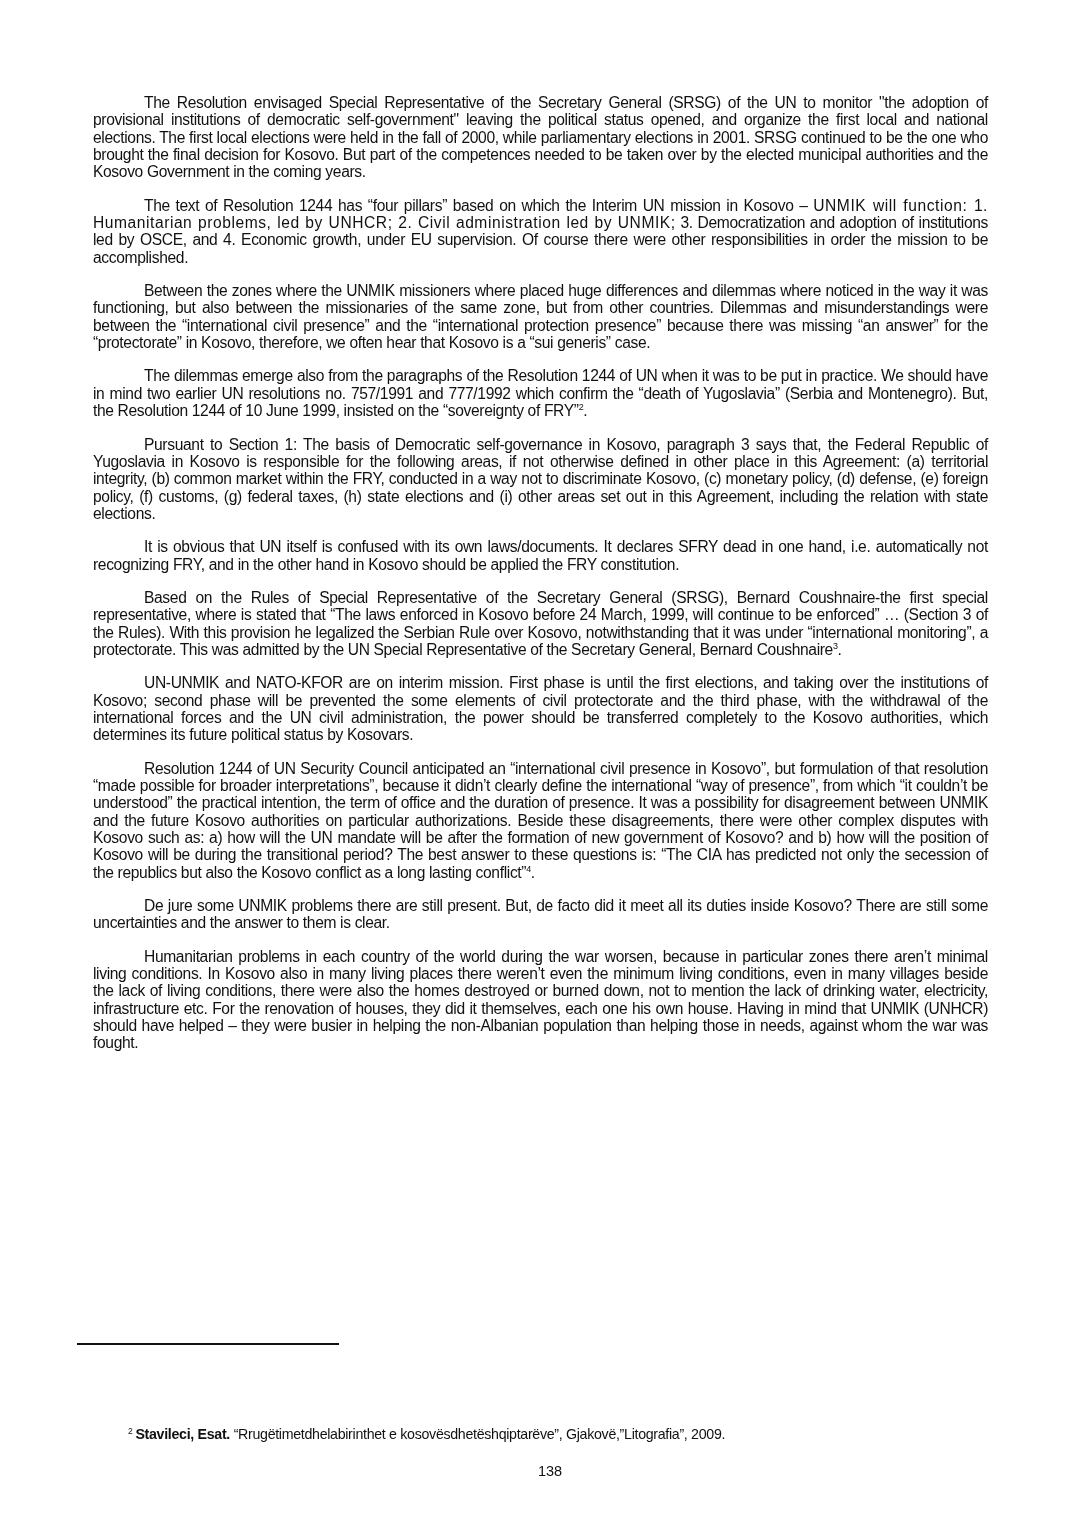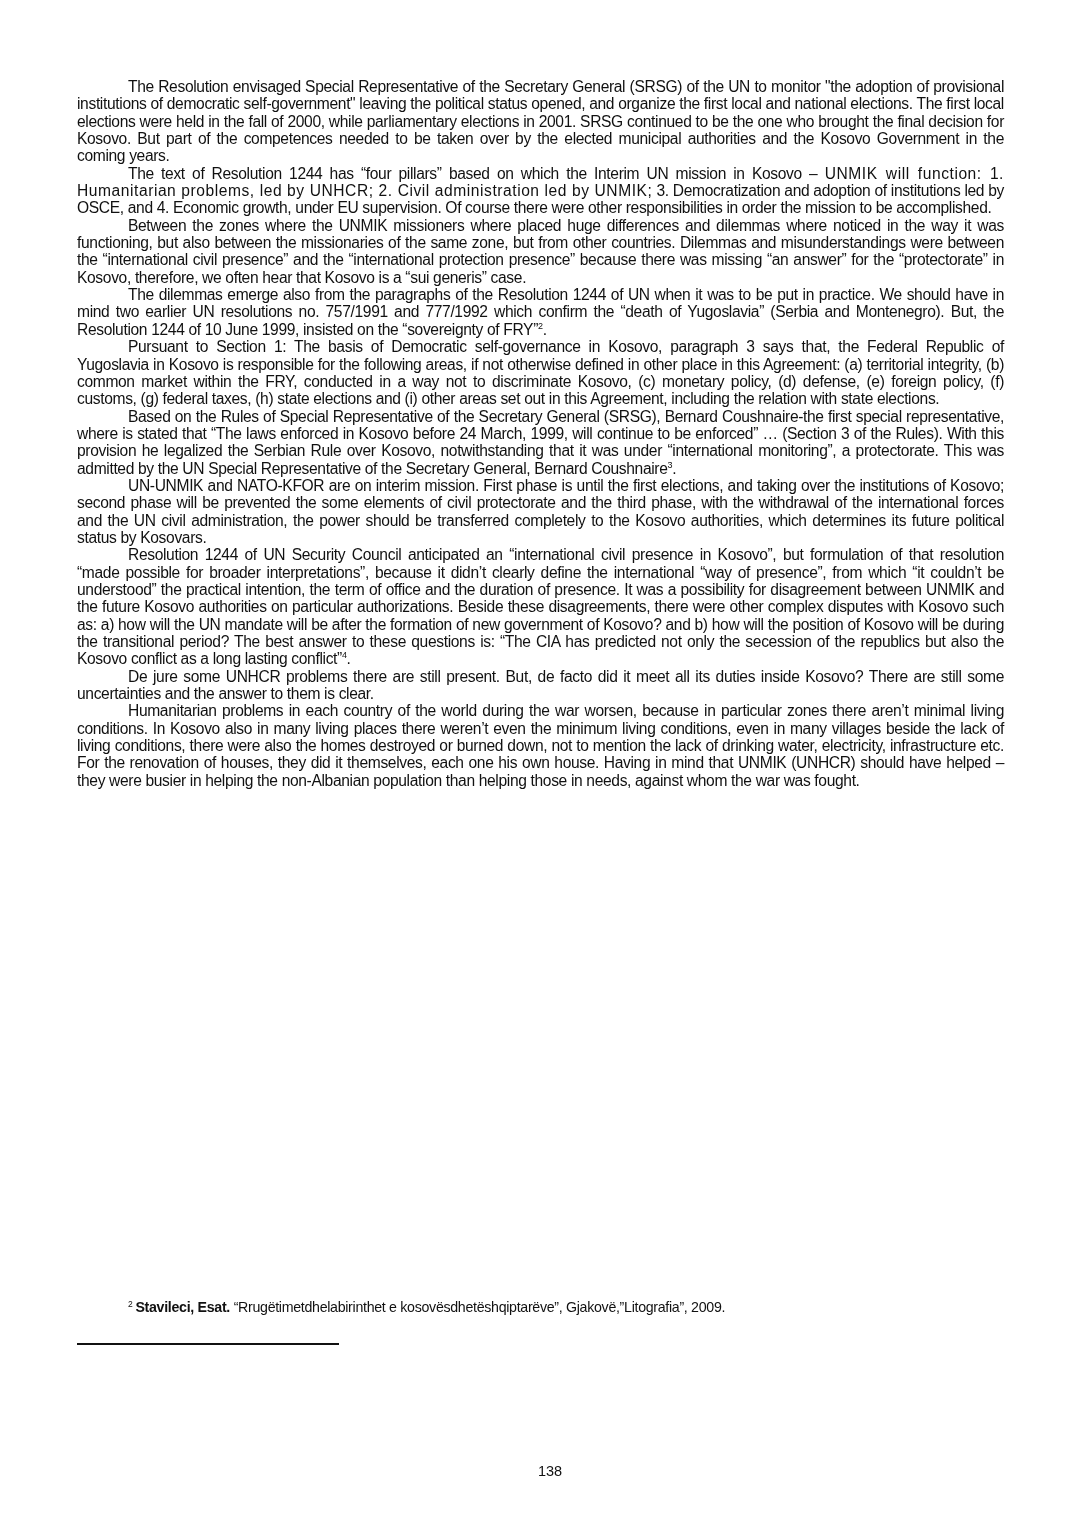--- a/index.html
+++ b/index.html
@@ -5,51 +5,52 @@
   html, body { margin: 0; padding: 0; background: #ffffff; }
   body {
     width: 1080px; height: 1528px; position: relative; overflow: hidden;
     font-family: "Liberation Sans", sans-serif; color: #111111;
   }
   .page-body {
     position: absolute; left: 77px; top: 78px; width: 927px;
     font-size: 15.6px; line-height: 17.35px; text-align: justify;
     letter-spacing: -0.35px; word-spacing: 0px;
   }
-  .page-body p { margin: 0; text-indent: 51px; }
+  .page-body p { margin: 16px; text-indent: 51px; }
   .wide { letter-spacing: 0.55px; }
   sup { font-size: 9px; line-height: 0; vertical-align: 6px; }
   .fn-rule {
     position: absolute; left: 77px; top: 1343px; width: 262px; height: 1.6px; background: #111;
   }
   .footnotes {
-    position: absolute; left: 128px; top: 1299px; width: 860px;
+    position: absolute; left: 128px; top: 1426px; width: 860px;
     font-size: 14.2px; line-height: 17px; letter-spacing: -0.3px;
   }
   .footnotes div { white-space: nowrap; }
   .footnotes b { font-weight: bold; }
   .footnotes sup { font-size: 8.5px; vertical-align: 5px; margin-right: 3px; }
   .page-number {
     position: absolute; left: 0; width: 1100px; top: 1463px; text-align: center;
     font-size: 14.5px;
   }
 </style>
 </head>
 <body>
 
 <div class="page-body">
   <p>The Resolution envisaged Special Representative of the Secretary General (SRSG) of the UN to monitor "the adoption of provisional institutions of democratic self-government" leaving the political status opened, and organize the first local and national elections. The first local elections were held in the fall of 2000, while parliamentary elections in 2001. SRSG continued to be the one who brought the final decision for Kosovo. But part of the competences needed to be taken over by the elected municipal authorities and the Kosovo Government in the coming years.</p>
   <p><span>The text of Resolution 1244 has “four pillars” based on which the Interim UN mission in Kosovo – </span><span class="wide">UNMIK will function: 1. Humanitarian problems, led by UNHCR; 2. Civil administration led by UNMIK;</span><span> 3. Democratization and adoption of institutions led by OSCE, and 4. Economic growth, under EU supervision. Of course there were other responsibilities in order the mission to be accomplished.</span></p>
   <p>Between the zones where the UNMIK missioners where placed huge differences and dilemmas where noticed in the way it was functioning, but also between the missionaries of the same zone, but from other countries. Dilemmas and misunderstandings were between the “international civil presence” and the “international protection presence” because there was missing “an answer” for the “protectorate” in Kosovo, therefore, we often hear that Kosovo is a “sui generis” case.</p>
   <p><span>The dilemmas emerge also from the paragraphs of the Resolution 1244 of UN when it was to be put in practice. We should have in mind two earlier UN resolutions no. 757/1991 and 777/1992 which confirm the “death of Yugoslavia” (Serbia and Montenegro). But, the Resolution 1244 of 10 June 1999, insisted on the “sovereignty of FRY”</span><sup>2</sup><span>.</span></p>
   <p>Pursuant to Section 1: The basis of Democratic self-governance in Kosovo, paragraph 3 says that, the Federal Republic of Yugoslavia in Kosovo is responsible for the following  areas, if not otherwise defined in other place in this Agreement: (a) territorial integrity, (b) common market within the FRY, conducted in a way not to discriminate Kosovo, (c) monetary policy, (d) defense, (e) foreign policy, (f) customs, (g) federal taxes, (h) state elections and (i) other areas set out in this Agreement, including the relation with state elections.</p>
+  <p>It is obvious that UN itself is confused with its own laws/documents. It declares SFRY dead in one hand, i.e. automatically not recognizing FRY, and in the other hand in Kosovo should be applied the FRY constitution.</p>
   <p><span>Based on the Rules of Special Representative of the Secretary General (SRSG), Bernard Coushnaire-the first special representative, where is stated that “The laws enforced in Kosovo before 24 March, 1999, will continue to be enforced” … (Section 3 of the Rules). With this provision he legalized the Serbian Rule over Kosovo, notwithstanding that it was under “international monitoring”, a protectorate. This was admitted by the UN Special Representative of the Secretary General, Bernard Coushnaire</span><sup>3</sup><span>.</span></p>
   <p>UN-UNMIK and NATO-KFOR are on interim mission. First phase is until the first elections, and taking over the institutions of Kosovo; second phase will be prevented the some elements of civil protectorate and the third phase, with the withdrawal of the international forces and the UN civil administration, the power should be transferred completely to the Kosovo authorities, which determines its future political status by Kosovars.</p>
   <p><span>Resolution 1244 of UN Security Council anticipated an “international civil presence in Kosovo”, but formulation of that resolution “made possible for broader interpretations”, because it didn’t clearly define the international “way of presence”, from which “it couldn’t be understood” the practical intention, the term of office and the duration of presence. It was a possibility for disagreement between UNMIK and the future Kosovo authorities on particular authorizations. Beside these disagreements, there were other complex disputes with Kosovo such as: a) how will the UN mandate will be after the formation of new government of Kosovo? and b) how will the position of Kosovo will be during the transitional period? The best answer to these questions is: “The CIA has predicted not only the secession of the republics but also the Kosovo conflict as a long lasting conflict”</span><sup>4</sup><span>.</span></p>
-  <p>De jure some UNHCR problems there are still present. But, de facto did it meet all its duties inside Kosovo? There are still some uncertainties and the answer to them is clear.</p>
+  <p>De jure some UNMIK problems there are still present. But, de facto did it meet all its duties inside Kosovo? There are still some uncertainties and the answer to them is clear.</p>
   <p>Humanitarian problems in each country of the world during the war worsen, because in particular zones there aren’t minimal living conditions. In Kosovo also in many living places there weren’t even the minimum living conditions, even in many villages beside the lack of living conditions, there were also the homes destroyed or burned down, not to mention the lack of drinking water, electricity, infrastructure etc. For the renovation of houses, they did it themselves, each one his own house. Having in mind that UNMIK (UNHCR) should have helped – they were busier in helping the non-Albanian population than helping those in needs, against whom the war was fought.</p>
 </div>
 
 <div class="fn-rule"></div>
 
 <div class="footnotes">
   <div><sup>2</sup><b>Stavileci, Esat.</b><span> “Rrugëtimetdhelabirinthet e kosovësdhetëshqiptarëve”, Gjakovë,”Litografia”, 2009.</span></div>
 </div>
 
 <div class="page-number">138</div>

